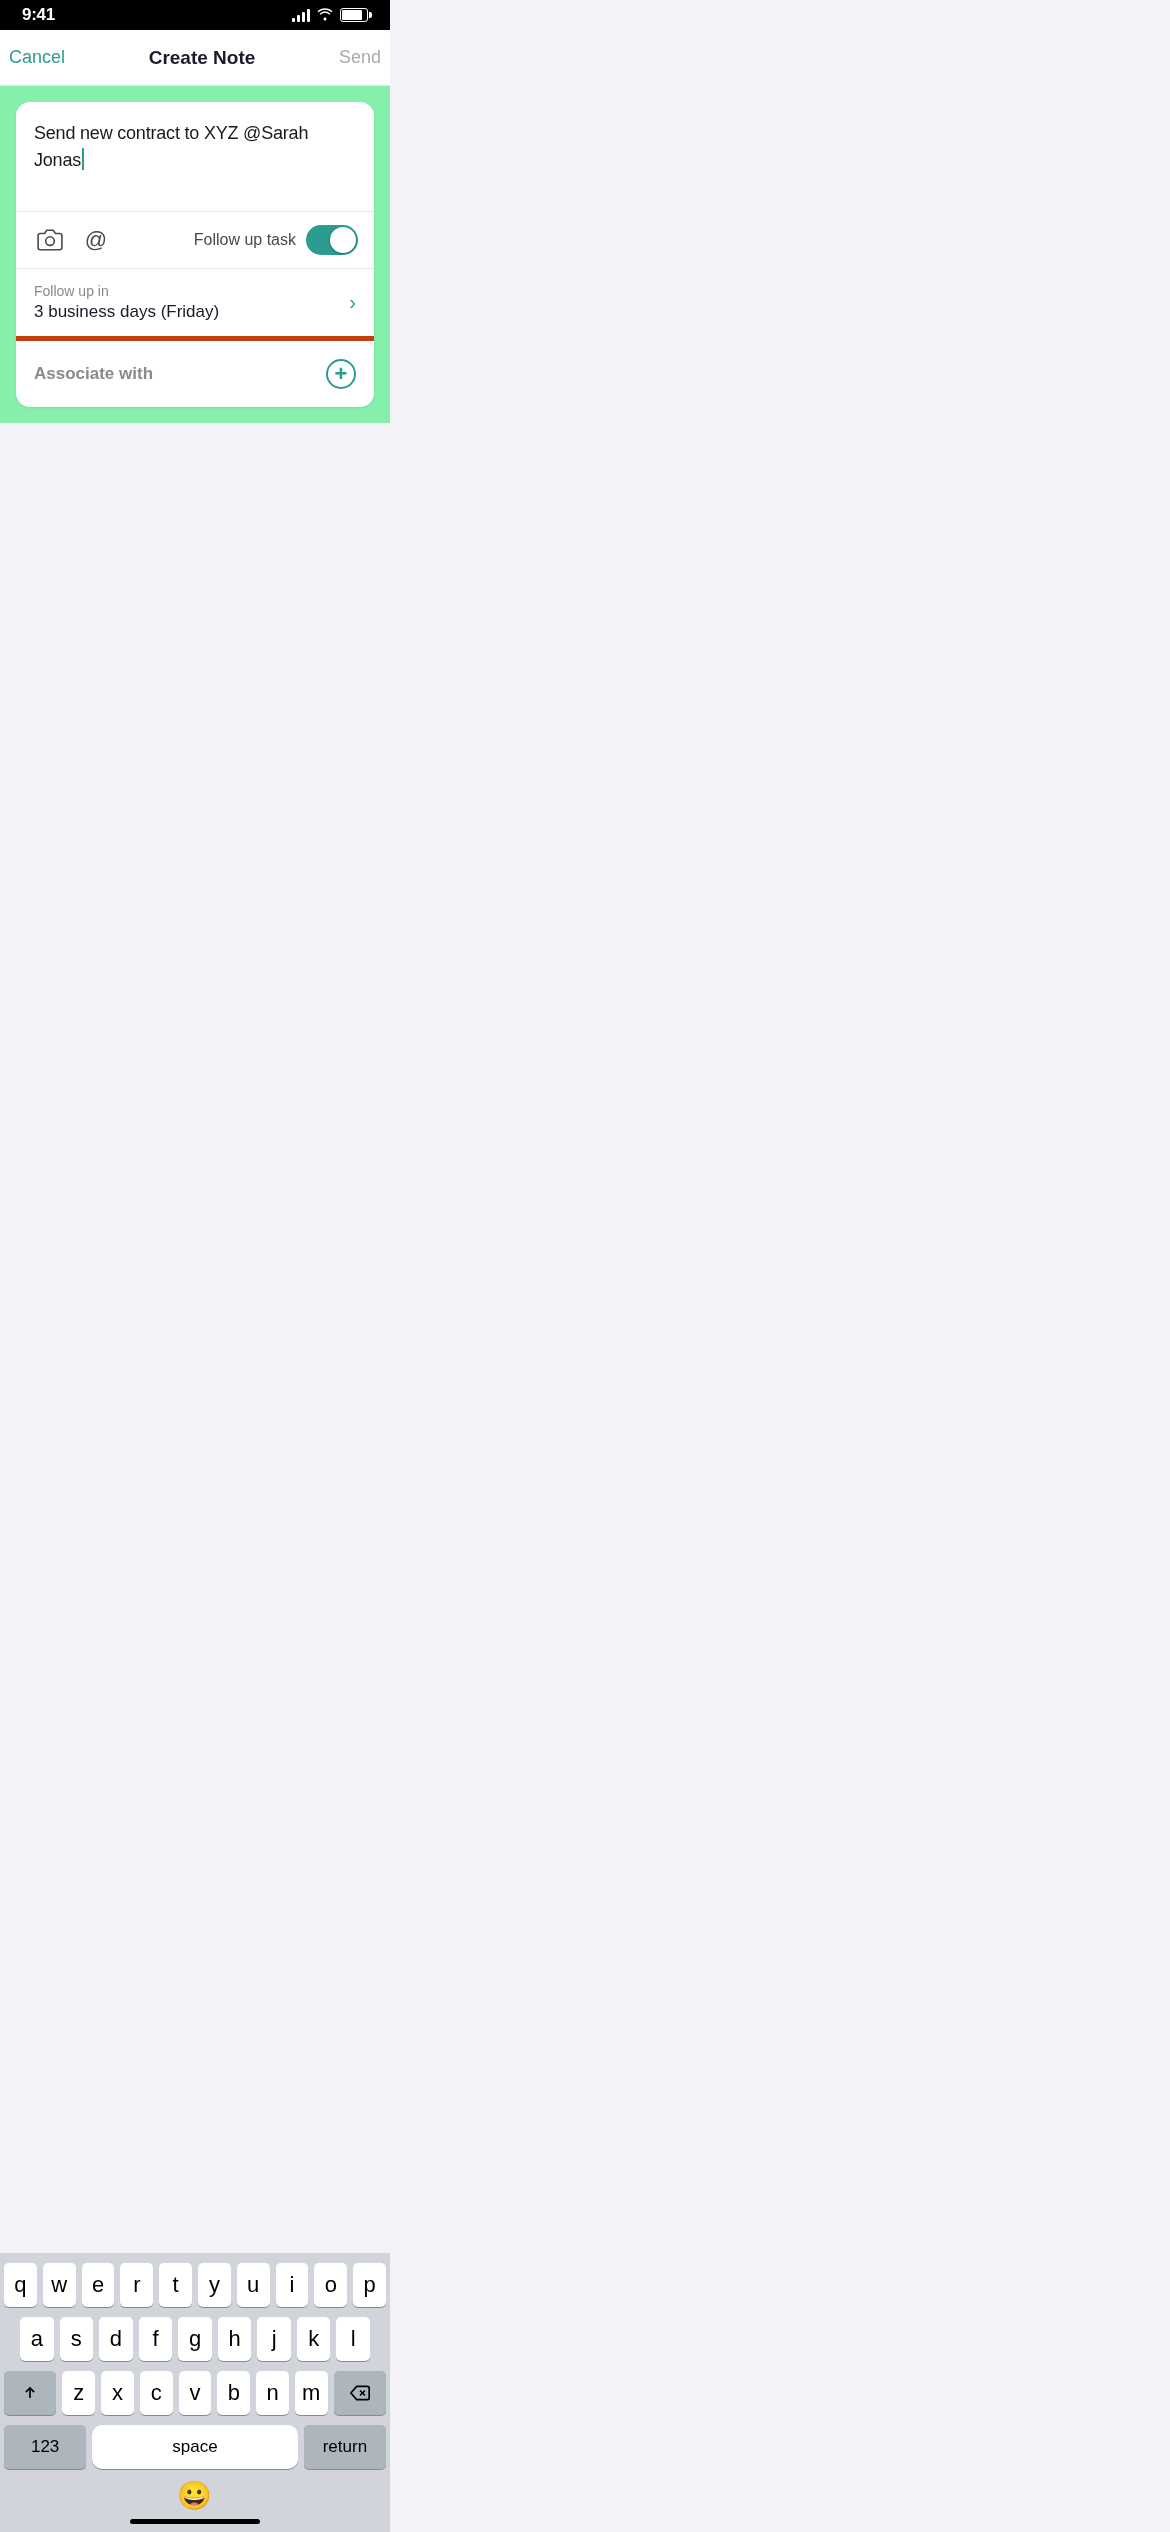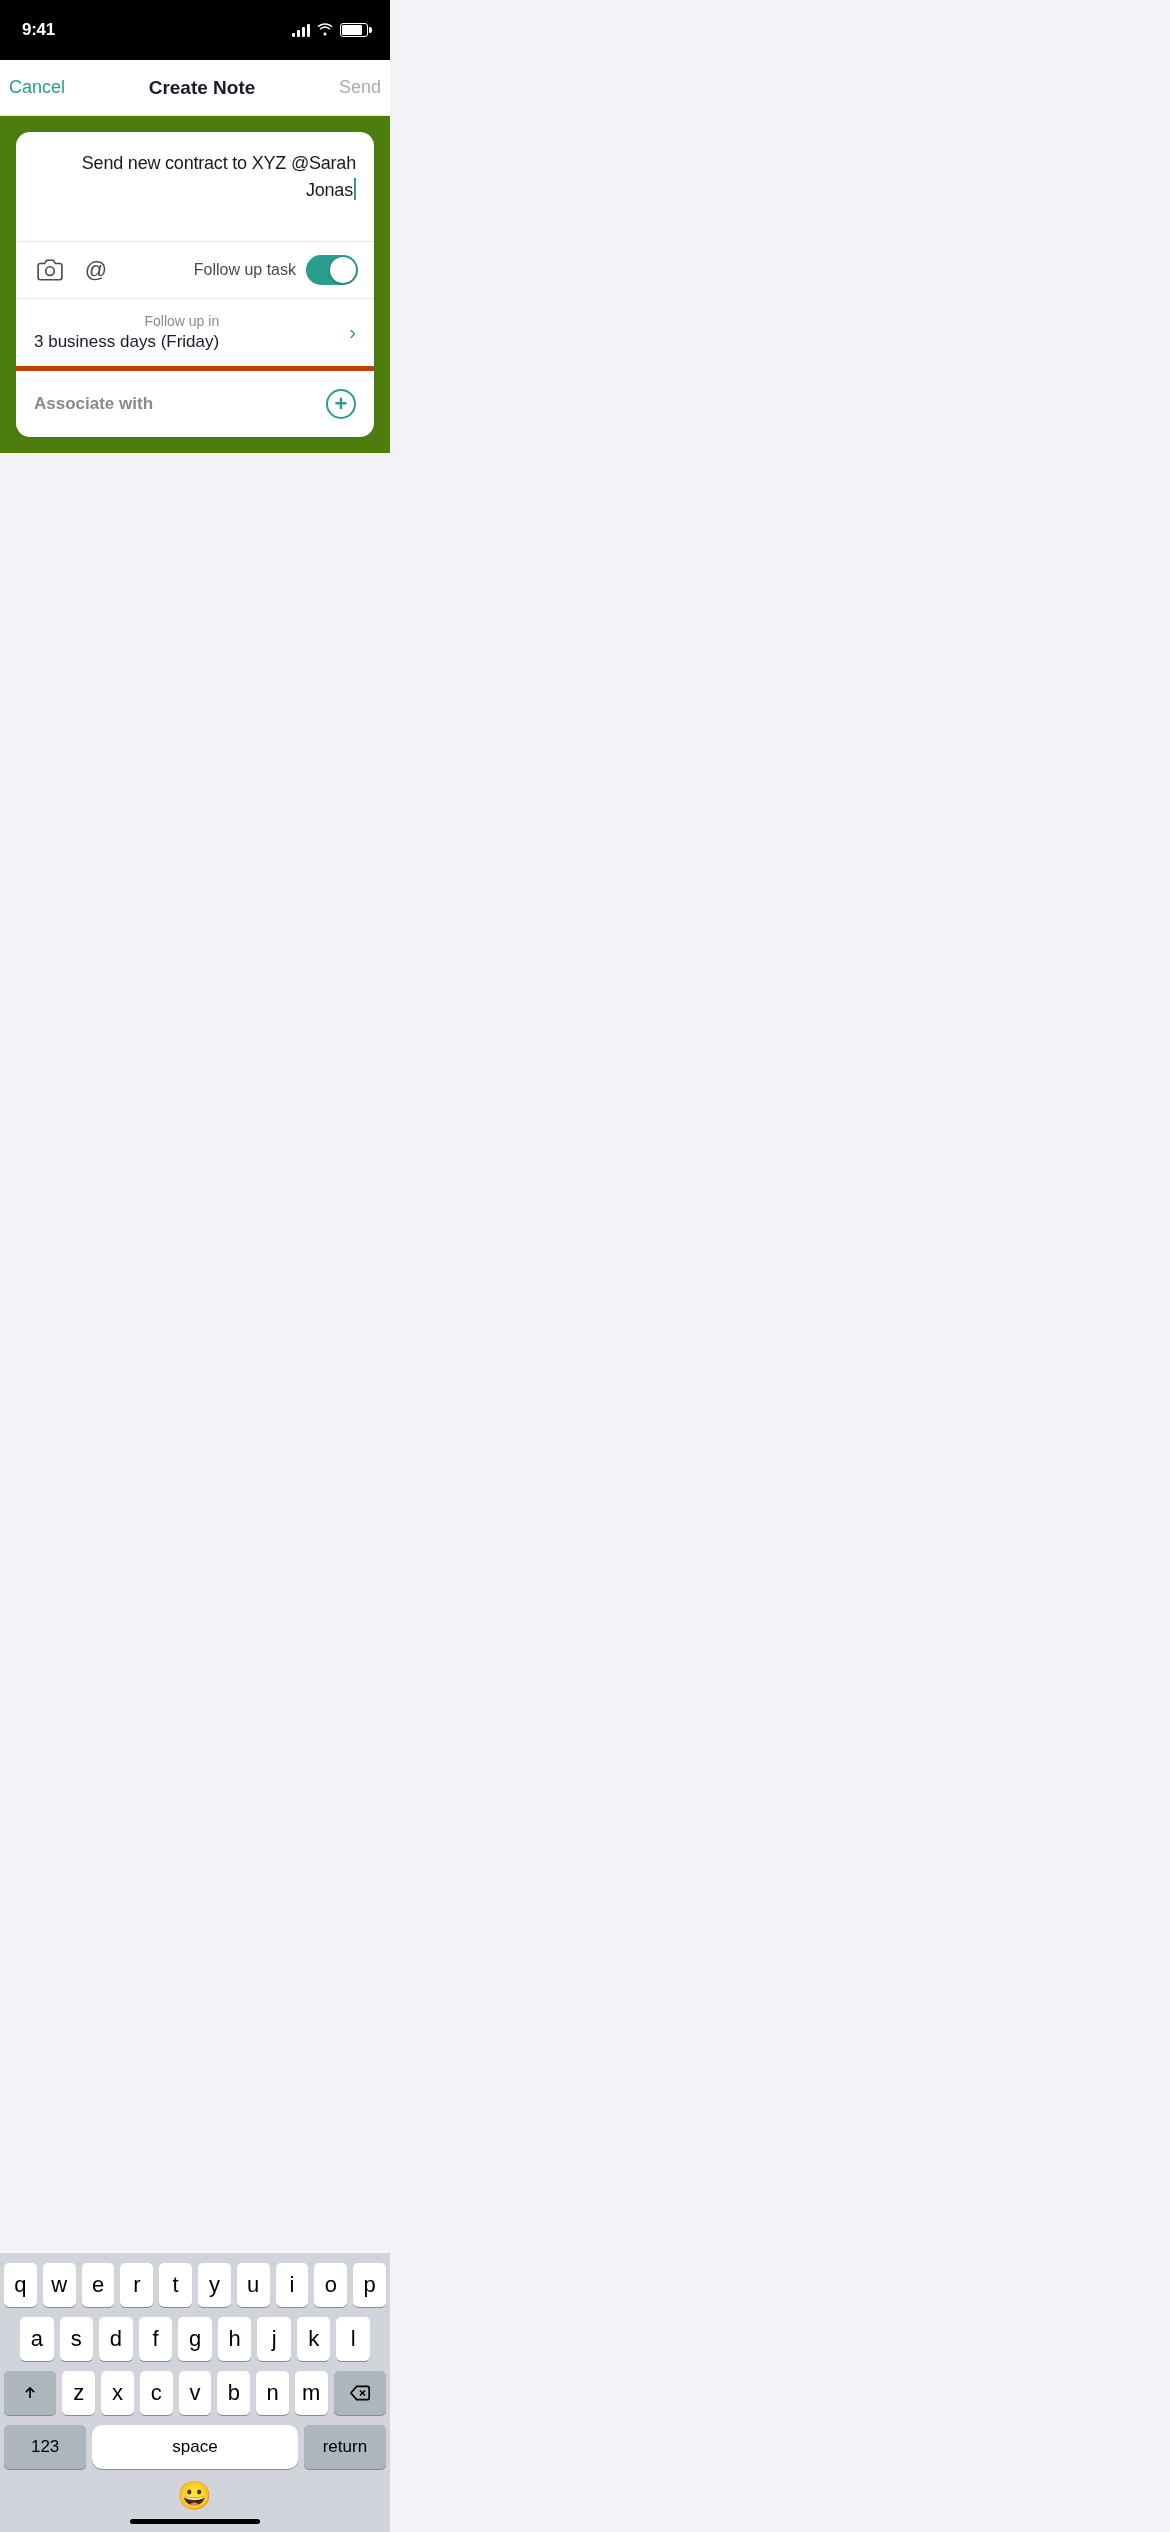--- a/index.html
+++ b/index.html
@@ -9,21 +9,21 @@
       width: 390px;
       min-height: 844px;
       background: #f2f2f7;
       font-family: -apple-system, BlinkMacSystemFont, 'SF Pro Text', 'Helvetica Neue', sans-serif;
       overflow-x: hidden;
     }
 
     
     .status-bar {
       background: #000;
-      height: 60px;
+      height: 30px;
       display: flex;
       align-items: center;
       justify-content: space-between;
       padding: 0 22px;
     }
 
     .status-time {
       color: #fff;
       font-size: 17px;
       font-weight: 600;
@@ -115,22 +115,21 @@
       font-size: 18px;
       font-weight: 400;
       cursor: pointer;
       background: none;
       border: none;
     }
 
     
     .main-content {
       padding: 16px;
-      background: #4d7c0f;
-      text-align: right;
+      background: #86efac;
     }
 
     
     .note-card {
       background: #fff;
       border-radius: 14px;
       overflow: hidden;
       box-shadow: 0 1px 3px rgba(0,0,0,0.08);
     }
 

